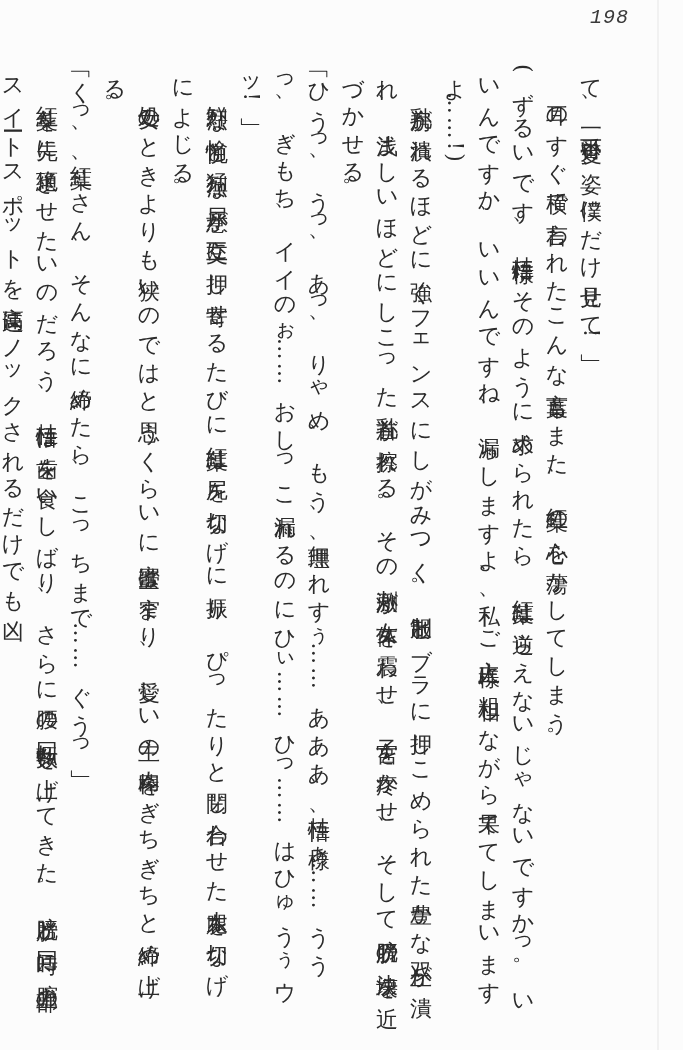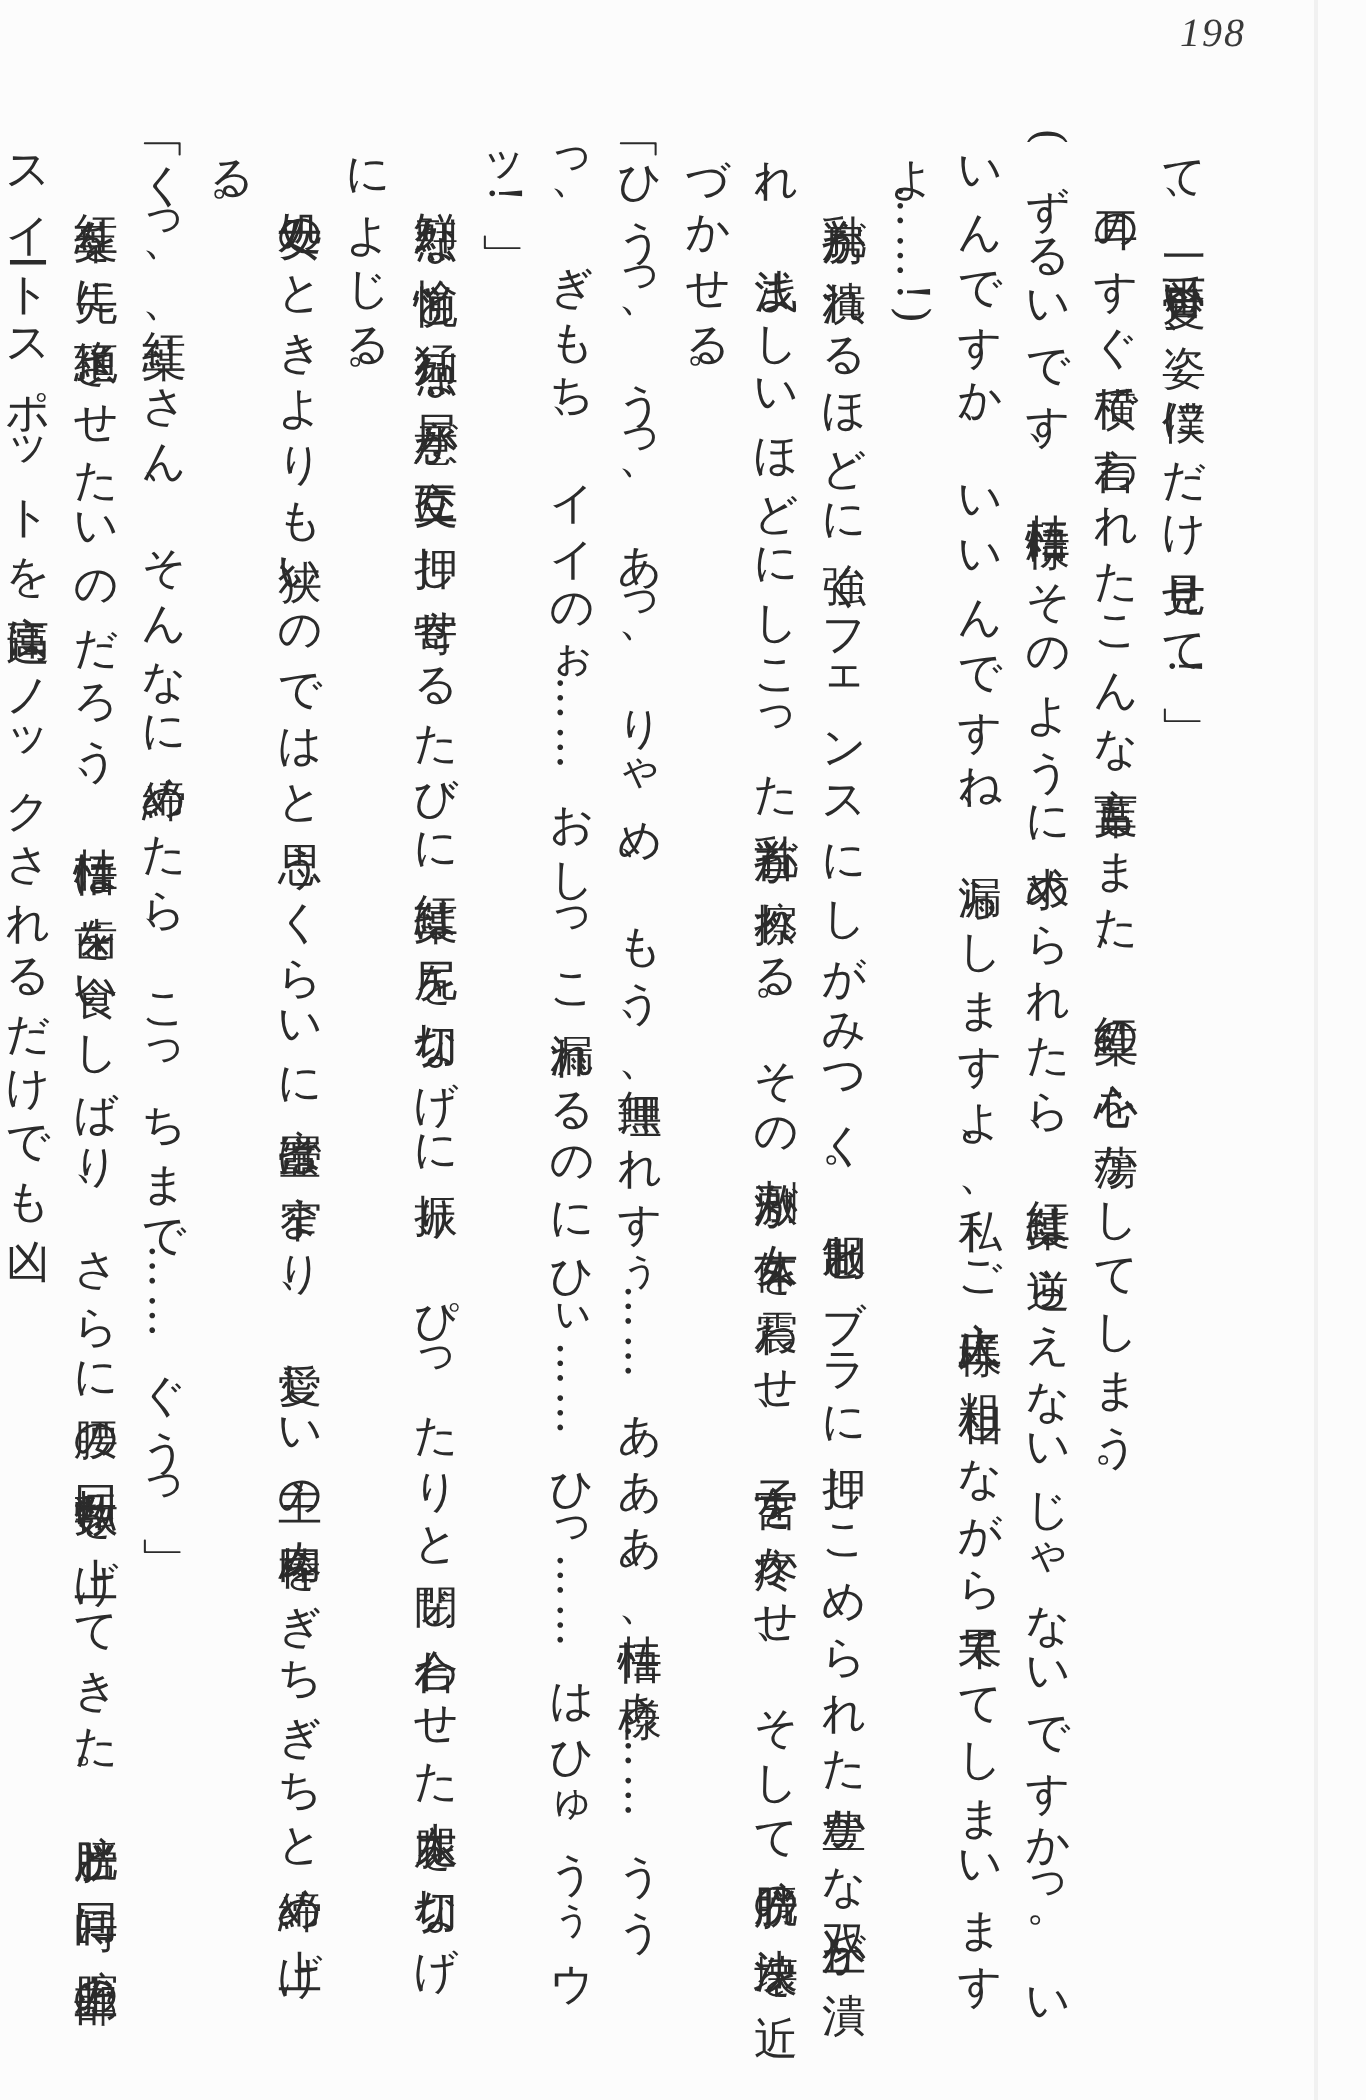--- a/index.html
+++ b/index.html
@@ -20,21 +20,21 @@
     background: #fcfcfc;
   }
   .page-number {
     position: absolute;
     top: 6px;
     left: 590px;
     font-size: 20px;
     font-style: italic;
     color: #3a3a3a;
     letter-spacing: 1px;
-    font-family: Liberation Serif, serif;
+    font-family: Liberation Mono, monospace;
   }
   .text-block {
     position: absolute;
     top: 64px;
     right: 75px;
     width: 578px;
     height: 945px;
     writing-mode: vertical-rl;
     -webkit-writing-mode: vertical-rl;
     text-orientation: mixed;

